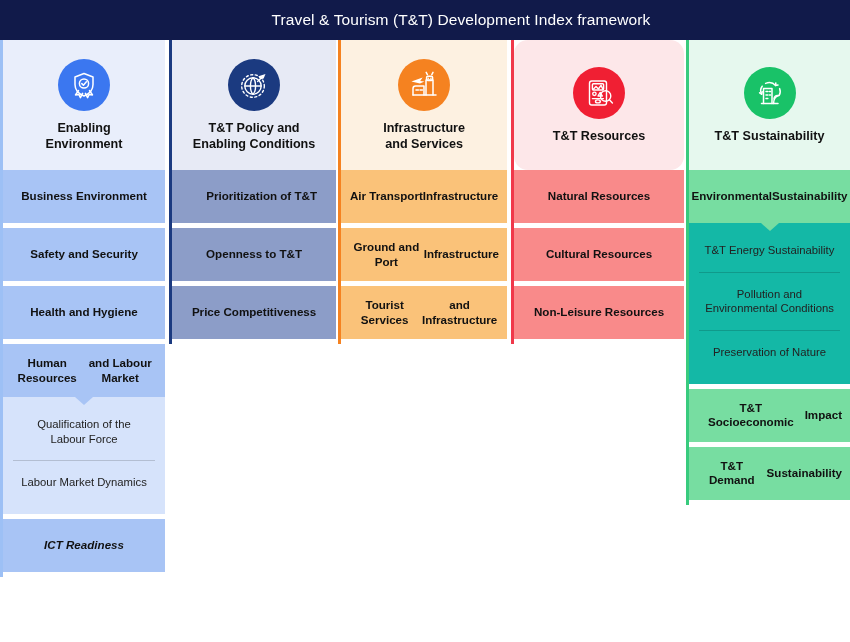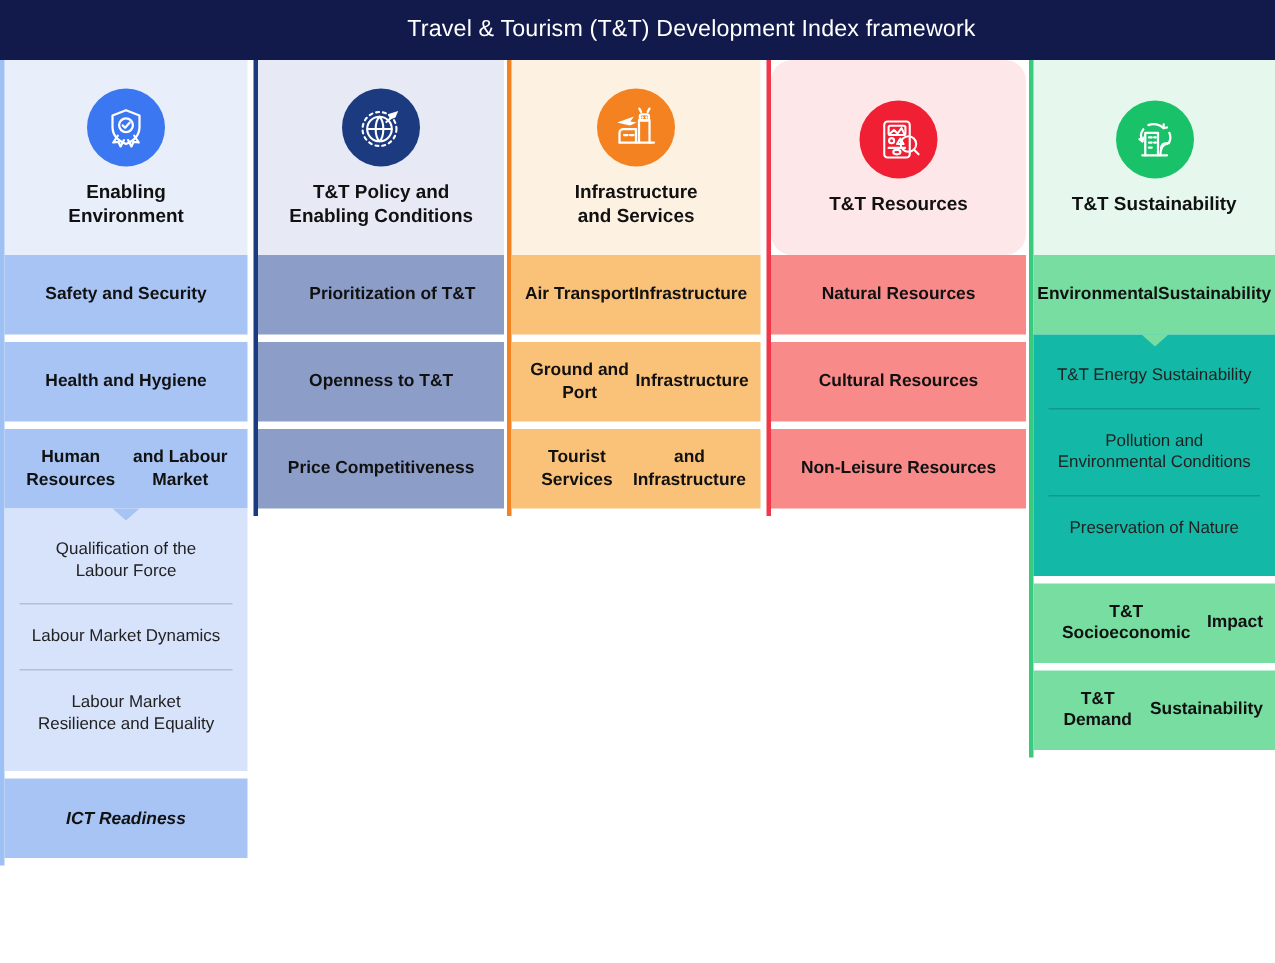--- a/index.html
+++ b/index.html
@@ -135,35 +135,37 @@
                 <circle cx="16" cy="14.5" r="4.6"></circle>
                 <path d="M13.8 14.6 L15.4 16.2 L18.4 12.8"></path>
                 <path d="M10.5 21.5 L7.5 26 L11 25.6 L12.4 28.6 L14.6 24.4"></path>
                 <path d="M21.5 21.5 L24.5 26 L21 25.6 L19.6 28.6 L17.4 24.4"></path>
               </svg>
             </div>
             <div class="pillar-title"><span>Enabling</span><br><span>Environment</span></div>
           </div>
           <div class="sub-list">
             <div class="sub-item" style="background: rgb(168, 196, 245);">
+              <span>Business Environment</span>
+            </div>
+            <div class="sub-item" style="background: rgb(168, 196, 245);">
               <span>Safety and Security</span>
             </div>
             <div class="sub-item" style="background: rgb(168, 196, 245);">
               <span>Health and Hygiene</span>
             </div>
             <div class="sub-item has-notch" style="background: rgb(168, 196, 245);">
               <span>Human Resources</span>
               <br>
               <span>and Labour Market</span>
             </div>
             <div class="nested" style="background: rgb(214, 227, 251);">
               <div class="notch" style="border-top: 8px solid rgb(168, 196, 245);"></div>
               <div class="nested-item"><span>Qualification of the</span><br><span>Labour Force</span></div>
               <div class="nested-item"><span>Labour Market Dynamics</span></div>
-              <div class="nested-item"><span>Labour Market</span><br><span>Resilience and Equality</span></div>
             </div>
             <div class="sub-item" style="background: rgb(168, 196, 245); font-style: italic;">
               <span>ICT Readiness</span>
             </div>
           </div>
         </div>
       </div>
       <div class="column" style="width: 170px; margin-right: 2px;">
         <div class="accent-bar" style="background: rgb(27, 58, 128);"></div>
         <div class="col-inner">

